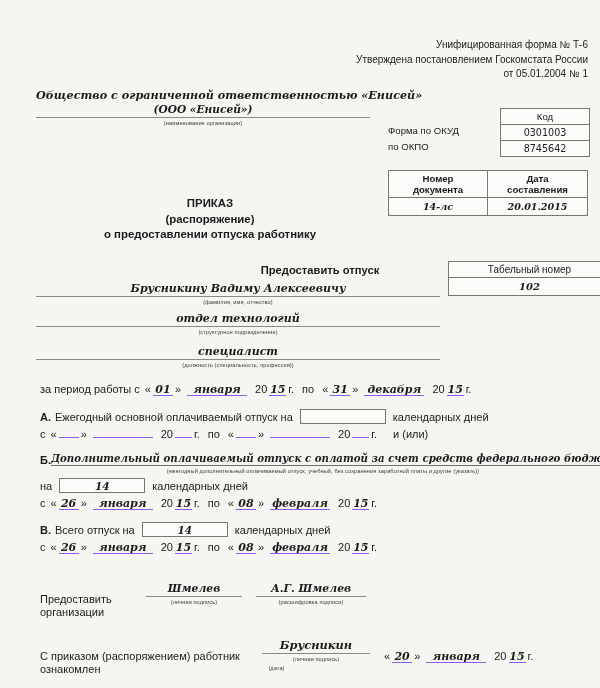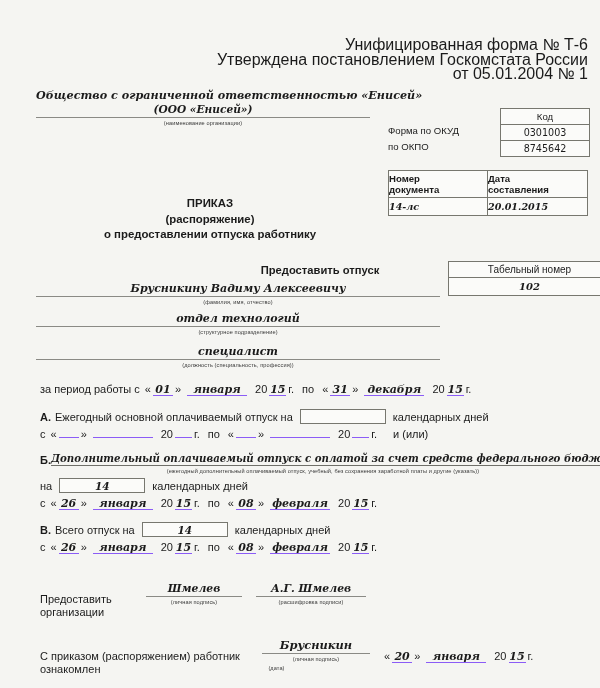--- a/index.html
+++ b/index.html
@@ -46,21 +46,21 @@
   .rule {
     border-bottom: 1px solid #8a8a85;
     height: 0;
   }
 
   
   .hdr {
     position: absolute;
     top: 38px; right: 12px;
     text-align: right;
-    font-size: 16px;
+    font-size: 10px;
     line-height: 14.6px;
   }
 
   
   .org {
     position: absolute;
     top: 88px; left: 36px;
     width: 334px;
   }
   .org-l1 {
@@ -116,21 +116,21 @@
     top: 170px; left: 388px;
     width: 200px;
     border: 1px solid #77776f;
     background: #fbfbf9;
     font-size: 9.6px;
     box-sizing: border-box;
   }
   .doctbl .tr { display: flex; }
   .doctbl .td {
     flex: 1 1 50%;
-    text-align: left;
+    text-align: center;
     box-sizing: border-box;
     padding: 2px 0;
     line-height: 11px;
   }
   .doctbl .td:first-child { border-right: 1px solid #77776f; }
   .doctbl .head .td { font-weight: bold; }
   .doctbl .body { border-top: 1px solid #77776f; }
   .doctbl .body .td { padding: 3px 0; }
 
   

